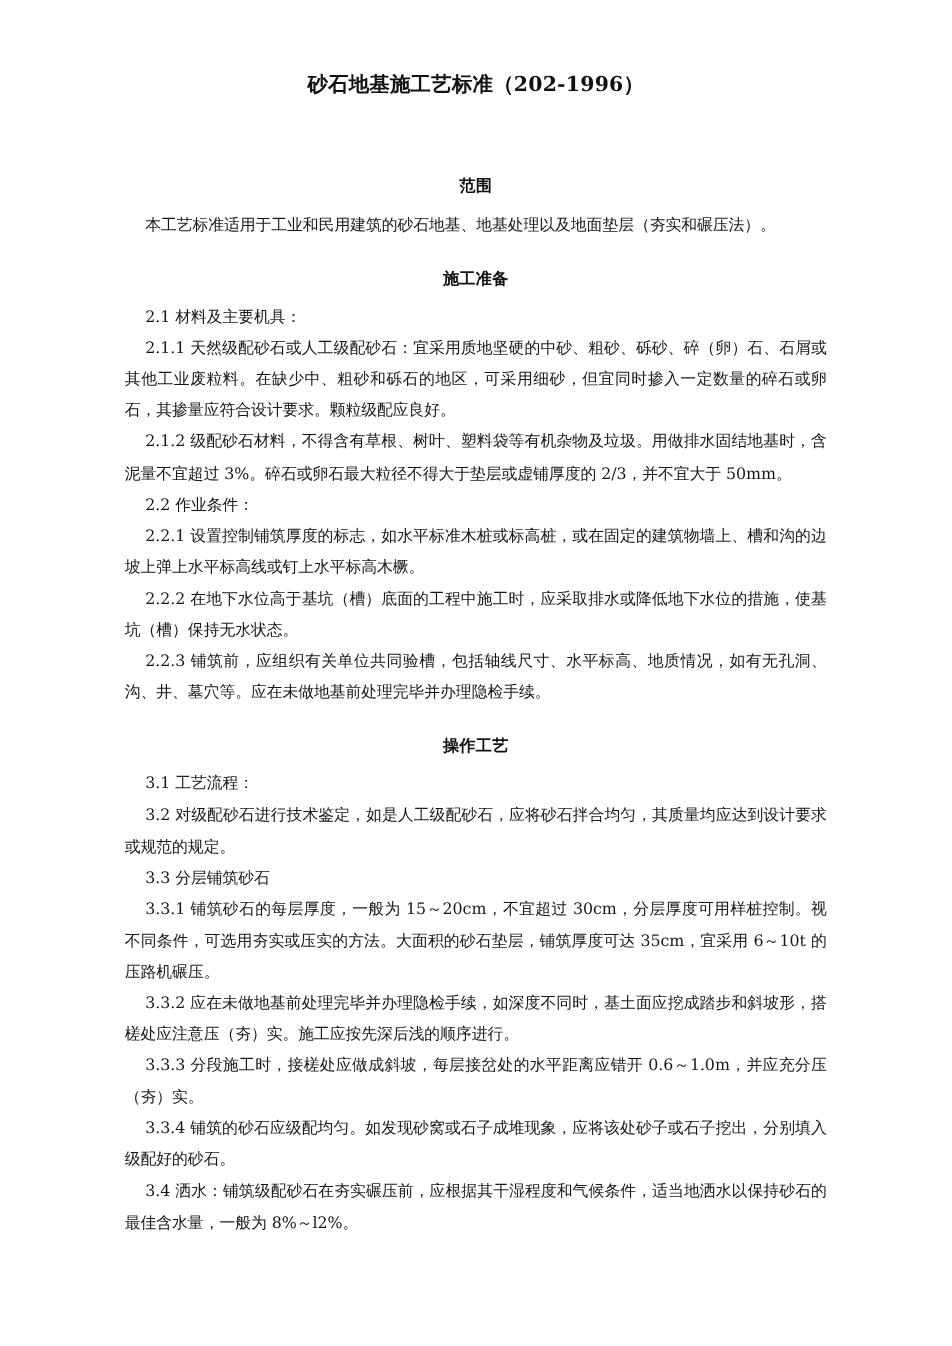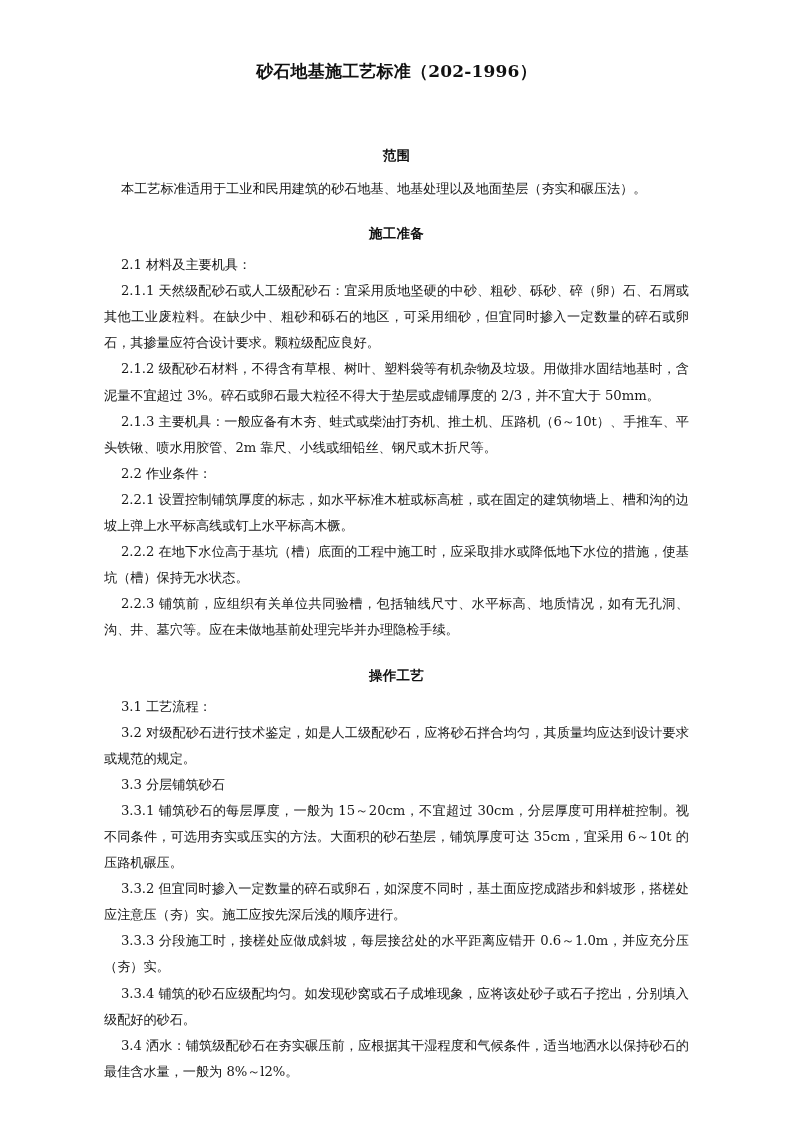--- a/index.html
+++ b/index.html
@@ -80,33 +80,32 @@
     <div class="gap-range-body"></div>
     <p class="para indent">本工艺标准适用于工业和民用建筑的砂石地基、地基处理以及地面垫层（夯实和碾压法）。</p>
 
     <div class="gap-body-prep"></div>
 
     <h2 class="section-heading">施工准备</h2>
     <div class="gap-prep-body"></div>
     <p class="para indent">2.1 材料及主要机具：</p>
     <p class="para indent">2.1.1 天然级配砂石或人工级配砂石：宜采用质地坚硬的中砂、粗砂、砾砂、碎（卵）石、石屑或其他工业废粒料。在缺少中、粗砂和砾石的地区，可采用细砂，但宜同时掺入一定数量的碎石或卵石，其掺量应符合设计要求。颗粒级配应良好。</p>
     <p class="para indent">2.1.2 级配砂石材料，不得含有草根、树叶、塑料袋等有机杂物及垃圾。用做排水固结地基时，含泥量不宜超过 3%。碎石或卵石最大粒径不得大于垫层或虚铺厚度的 2/3，并不宜大于 50mm。</p>
-    <p class="para indent">2.1.3 主要机具：一般应备有木夯、蛙式或柴油打夯机、推土机、压路机（6～10t）、手推车、平头铁锹、喷水用胶管、2m 靠尺、小线或细铅丝、钢尺或木折尺等。</p>
     <p class="para indent">2.2 作业条件：</p>
     <p class="para indent">2.2.1 设置控制铺筑厚度的标志，如水平标准木桩或标高桩，或在固定的建筑物墙上、槽和沟的边坡上弹上水平标高线或钉上水平标高木橛。</p>
     <p class="para indent">2.2.2 在地下水位高于基坑（槽）底面的工程中施工时，应采取排水或降低地下水位的措施，使基坑（槽）保持无水状态。</p>
     <p class="para indent">2.2.3 铺筑前，应组织有关单位共同验槽，包括轴线尺寸、水平标高、地质情况，如有无孔洞、沟、井、墓穴等。应在未做地基前处理完毕并办理隐检手续。</p>
 
     <div class="gap-before-ops"></div>
 
     <h2 class="section-heading">操作工艺</h2>
     <div class="gap-after-ops"></div>
     <p class="para indent">3.1 工艺流程：</p>
     <p class="para indent">3.2 对级配砂石进行技术鉴定，如是人工级配砂石，应将砂石拌合均匀，其质量均应达到设计要求或规范的规定。</p>
     <p class="para indent">3.3 分层铺筑砂石</p>
     <p class="para indent">3.3.1 铺筑砂石的每层厚度，一般为 15～20cm，不宜超过 30cm，分层厚度可用样桩控制。视不同条件，可选用夯实或压实的方法。大面积的砂石垫层，铺筑厚度可达 35cm，宜采用 6～10t 的压路机碾压。</p>
-    <p class="para indent">3.3.2 但宜同时掺入一定数量的碎石或卵石，如深度不同时，基土面应挖成踏步和斜坡形，搭槎处应注意压（夯）实。施工应按先深后浅的顺序进行。</p>
+    <p class="para indent">3.3.2 应在未做地基前处理完毕并办理隐检手续，如深度不同时，基土面应挖成踏步和斜坡形，搭槎处应注意压（夯）实。施工应按先深后浅的顺序进行。</p>
     <p class="para indent">3.3.3 分段施工时，接槎处应做成斜坡，每层接岔处的水平距离应错开 0.6～1.0m，并应充分压（夯）实。</p>
     <p class="para indent">3.3.4 铺筑的砂石应级配均匀。如发现砂窝或石子成堆现象，应将该处砂子或石子挖出，分别填入级配好的砂石。</p>
     <p class="para indent">3.4 洒水：铺筑级配砂石在夯实碾压前，应根据其干湿程度和气候条件，适当地洒水以保持砂石的最佳含水量，一般为 8%～l2%。</p>
 
   </div>
 </div>
 
 </body></html>

